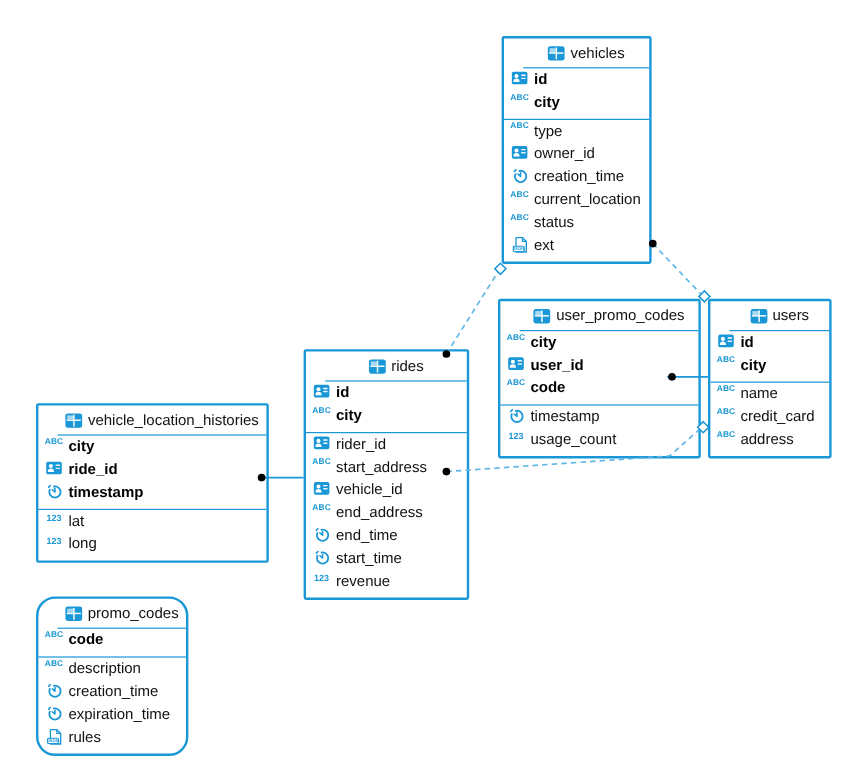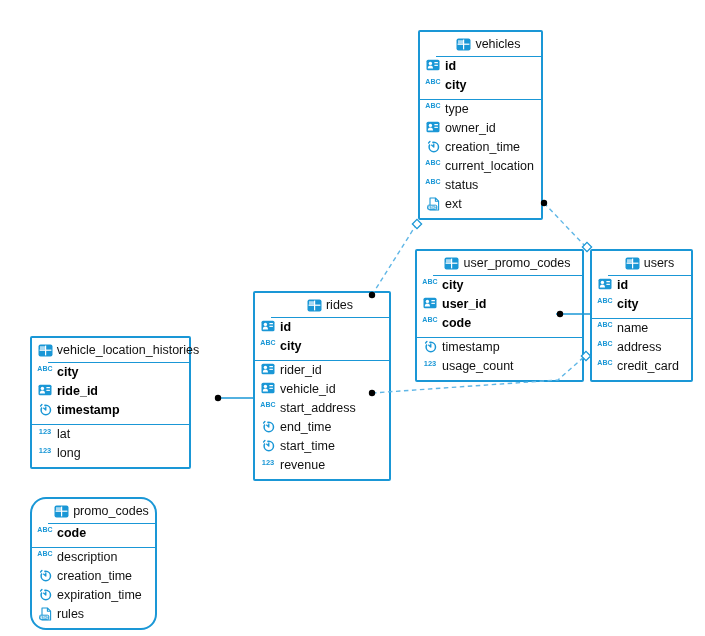--- a/index.html
+++ b/index.html
@@ -239,28 +239,28 @@
         <div class="field-row">
           <span class="type-icon">
             <span class="txt-ic">ABC</span>
           </span>
           <span class="fname">name</span>
         </div>
         <div class="field-row">
           <span class="type-icon">
             <span class="txt-ic">ABC</span>
           </span>
+          <span class="fname">credit_card</span>
+        </div>
+        <div class="field-row">
+          <span class="type-icon">
+            <span class="txt-ic">ABC</span>
+          </span>
           <span class="fname">address</span>
         </div>
-        <div class="field-row">
-          <span class="type-icon">
-            <span class="txt-ic">ABC</span>
-          </span>
-          <span class="fname">credit_card</span>
-        </div>
       </div>
     </div>
     <div class="table-box" style="left: 253px; top: 291px; width: 138px;">
       <div class="table-header">
         <span class="hicon">
           <svg width="15" height="13" viewBox="0 0 15 13">
             <rect x="0.5" y="0.5" width="14" height="12" rx="2" fill="#1a97d6"></rect>
             <rect x="2" y="2.2" width="5" height="3.4" fill="#a9d9f2"></rect>
             <rect x="1.6" y="5.6" width="11.8" height="1.2" fill="#fff"></rect>
             <rect x="7" y="1.6" width="1.2" height="9.8" fill="#fff"></rect>
@@ -296,35 +296,41 @@
               <circle cx="4.4" cy="4.4" r="1.7" fill="#fff"></circle>
               <path d="M1.8 9.4 Q1.8 6.5 4.4 6.5 Q7 6.5 7 9.4 Z" fill="#fff"></path>
               <rect x="8.3" y="3.1" width="3.7" height="1.2" rx="0.4" fill="#fff"></rect>
               <rect x="8.3" y="5.7" width="3.7" height="1.2" rx="0.4" fill="#fff" opacity="0.9"></rect>
             </svg>
           </span>
           <span class="fname">rider_id</span>
         </div>
         <div class="field-row">
           <span class="type-icon">
+            <span class="txt-ic">ABC</span>
+          </span>
+          <span class="fname">start_address</span>
+        </div>
+        <div class="field-row">
+          <span class="type-icon">
             <svg width="14" height="12" viewBox="0 0 14 12">
               <rect x="0.5" y="0.7" width="13" height="10.6" rx="1.6" fill="#1a97d6"></rect>
               <circle cx="4.4" cy="4.4" r="1.7" fill="#fff"></circle>
               <path d="M1.8 9.4 Q1.8 6.5 4.4 6.5 Q7 6.5 7 9.4 Z" fill="#fff"></path>
               <rect x="8.3" y="3.1" width="3.7" height="1.2" rx="0.4" fill="#fff"></rect>
               <rect x="8.3" y="5.7" width="3.7" height="1.2" rx="0.4" fill="#fff" opacity="0.9"></rect>
             </svg>
           </span>
           <span class="fname">vehicle_id</span>
         </div>
         <div class="field-row">
           <span class="type-icon">
             <span class="txt-ic">ABC</span>
           </span>
-          <span class="fname">start_address</span>
+          <span class="fname">end_address</span>
         </div>
         <div class="field-row">
           <span class="type-icon">
             <svg width="13" height="13" viewBox="0 0 13 13">
               <circle cx="6.8" cy="7" r="4.7" fill="none" stroke="#1a97d6" stroke-width="1.5" stroke-dasharray="17 3"></circle>
               <path d="M6.8 7 L6.8 3.9 M6.8 7 L4.6 5.1" stroke="#1a97d6" stroke-width="1.3" stroke-linecap="round" fill="none"></path>
               <path d="M1.6 2.9 L2.9 1.6" stroke="#1a97d6" stroke-width="1.4" stroke-linecap="round"></path>
             </svg>
           </span>
           <span class="fname">end_time</span>
@@ -340,21 +346,21 @@
           <span class="fname">start_time</span>
         </div>
         <div class="field-row">
           <span class="type-icon">
             <span class="txt-ic num">123</span>
           </span>
           <span class="fname">revenue</span>
         </div>
       </div>
     </div>
-    <div class="table-box" style="left: 30px; top: 336px; width: 161px;">
+    <div class="table-box" style="left: 30px; top: 336px; width: 194px;">
       <div class="table-header">
         <span class="hicon">
           <svg width="15" height="13" viewBox="0 0 15 13">
             <rect x="0.5" y="0.5" width="14" height="12" rx="2" fill="#1a97d6"></rect>
             <rect x="2" y="2.2" width="5" height="3.4" fill="#a9d9f2"></rect>
             <rect x="1.6" y="5.6" width="11.8" height="1.2" fill="#fff"></rect>
             <rect x="7" y="1.6" width="1.2" height="9.8" fill="#fff"></rect>
           </svg>
         </span>
         <span class="tname">vehicle_location_histories</span>

